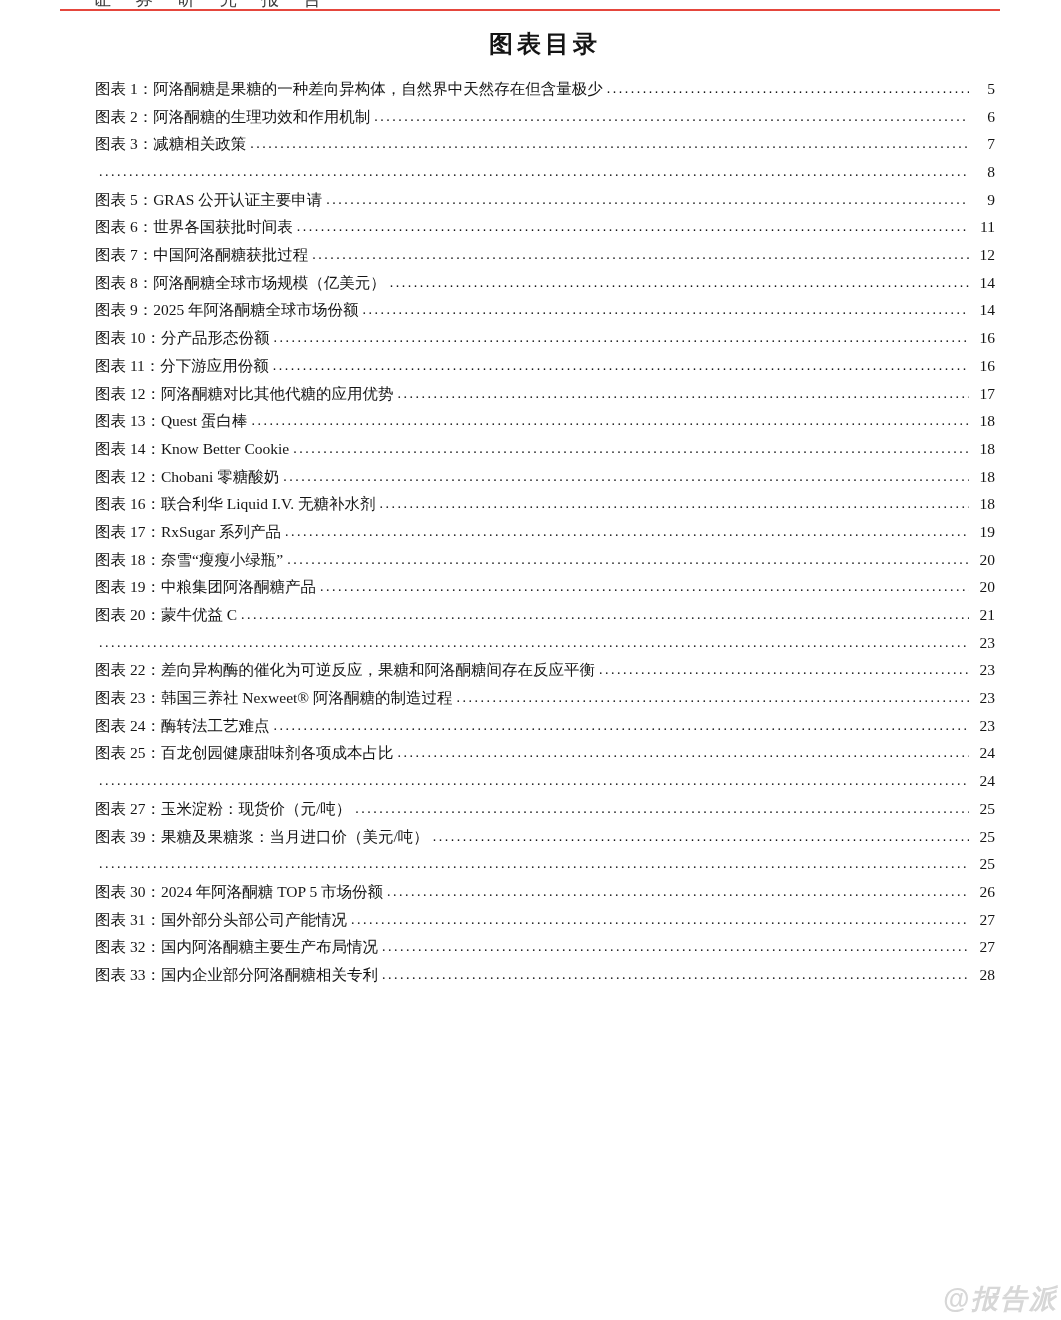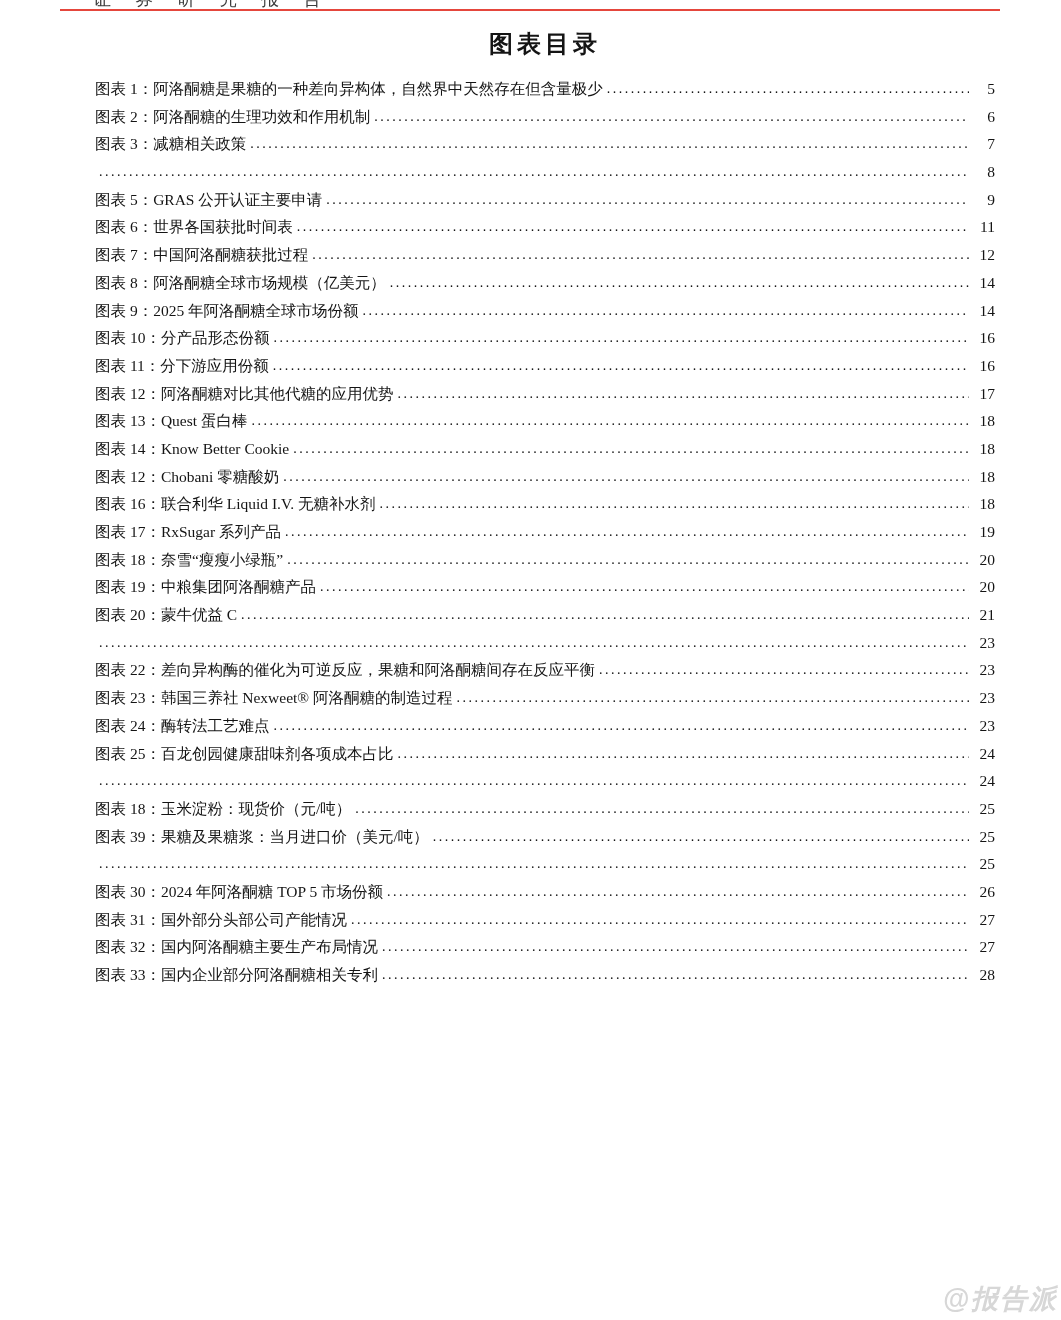--- a/index.html
+++ b/index.html
@@ -42,21 +42,21 @@
     letter-spacing:4px;
   }
   .toc-list{
     position:absolute;
     top:75px;
     left:95px;
     right:66px;
   }
   .toc-row{
     display:flex;
-    align-items:center;
+    align-items:flex-end;
     height:27.7px;
     font-size:15.5px;
     line-height:27.7px;
     white-space:nowrap;
     cursor:pointer;
   }
   .toc-label{
     white-space:nowrap;
     flex:0 0 auto;
   }
@@ -245,21 +245,21 @@
     <span class="toc-leader">................................................................................................................................................................................................................................................</span>
     <span class="toc-page">24</span>
   </div>
 
   <div class="toc-row">
     <span class="toc-leader">................................................................................................................................................................................................................................................</span>
     <span class="toc-page">24</span>
   </div>
 
   <div class="toc-row">
-    <span class="toc-label">图表 18：玉米淀粉：现货价（元/吨）</span>
+    <span class="toc-label">图表 27：玉米淀粉：现货价（元/吨）</span>
     <span class="toc-leader">................................................................................................................................................................................................................................................</span>
     <span class="toc-page">25</span>
   </div>
 
   <div class="toc-row">
     <span class="toc-label">图表 39：果糖及果糖浆：当月进口价（美元/吨）</span>
     <span class="toc-leader">................................................................................................................................................................................................................................................</span>
     <span class="toc-page">25</span>
   </div>
 

